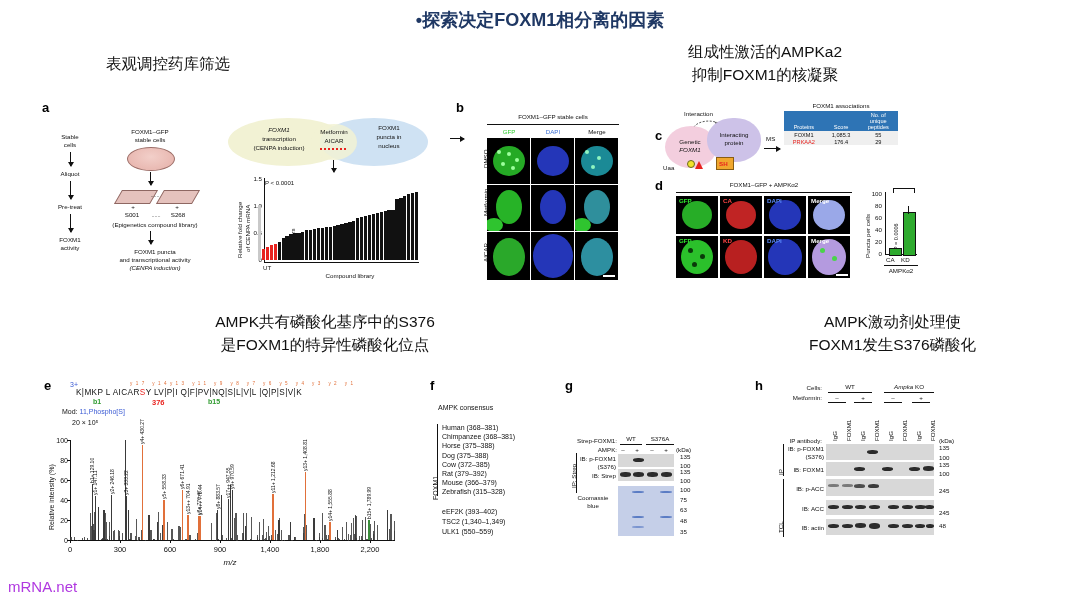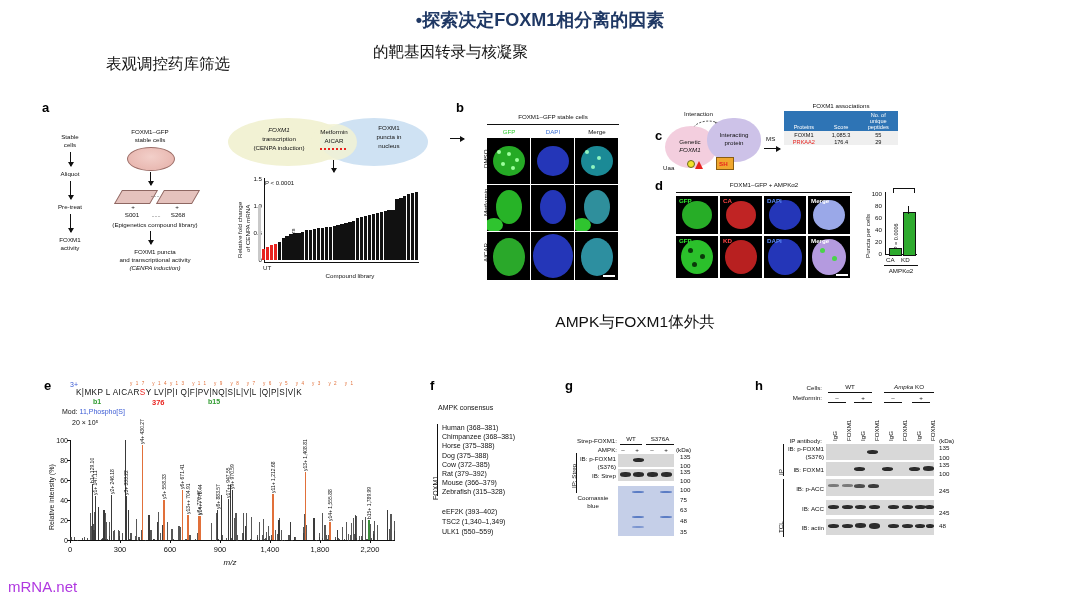--- a/index.html
+++ b/index.html
@@ -105,24 +105,34 @@
 </head>
 <body>
 
 <div class="page">
 
   <div class="wm-corner">mRNA.net</div>
 
   <div class="title">•探索决定FOXM1相分离的因素</div>
   <div class="sub sub1">表观调控药库筛选</div>
   <div class="sub sub2">
-    <div>的靶基因转录与核凝聚</div>
+  </div>
+  <div class="sub sub3">
+    <div>组成性激活的AMPKa2</div>
+    <div>抑制FOXM1的核凝聚</div>
+  </div>
+  <div class="sub sub4">
+    <div>AMPK共有磷酸化基序中的S376</div>
+    <div>是FOXM1的特异性磷酸化位点</div>
   </div>
   <div class="sub sub5">
-    <div>AMPK与FOXM1体外共</div>
+  </div>
+  <div class="sub sub6">
+    <div>AMPK激动剂处理使</div>
+    <div>FOXM1发生S376磷酸化</div>
   </div>
 
   <div class="plabel" style="left:42px;top:100px;">a</div>
 
   <div class="txt c" style="left:46px;top:133px;width:48px;">Stable</div>
   <div class="txt c" style="left:46px;top:141px;width:48px;">cells</div>
   <div class="arrowdn" style="left:70px;top:152px;height:14px;"></div>
   <div class="txt c" style="left:46px;top:170px;width:48px;">Aliquot</div>
   <div class="arrowdn" style="left:70px;top:181px;height:18px;"></div>
   <div class="txt c" style="left:46px;top:203px;width:48px;">Pre-treat</div>

